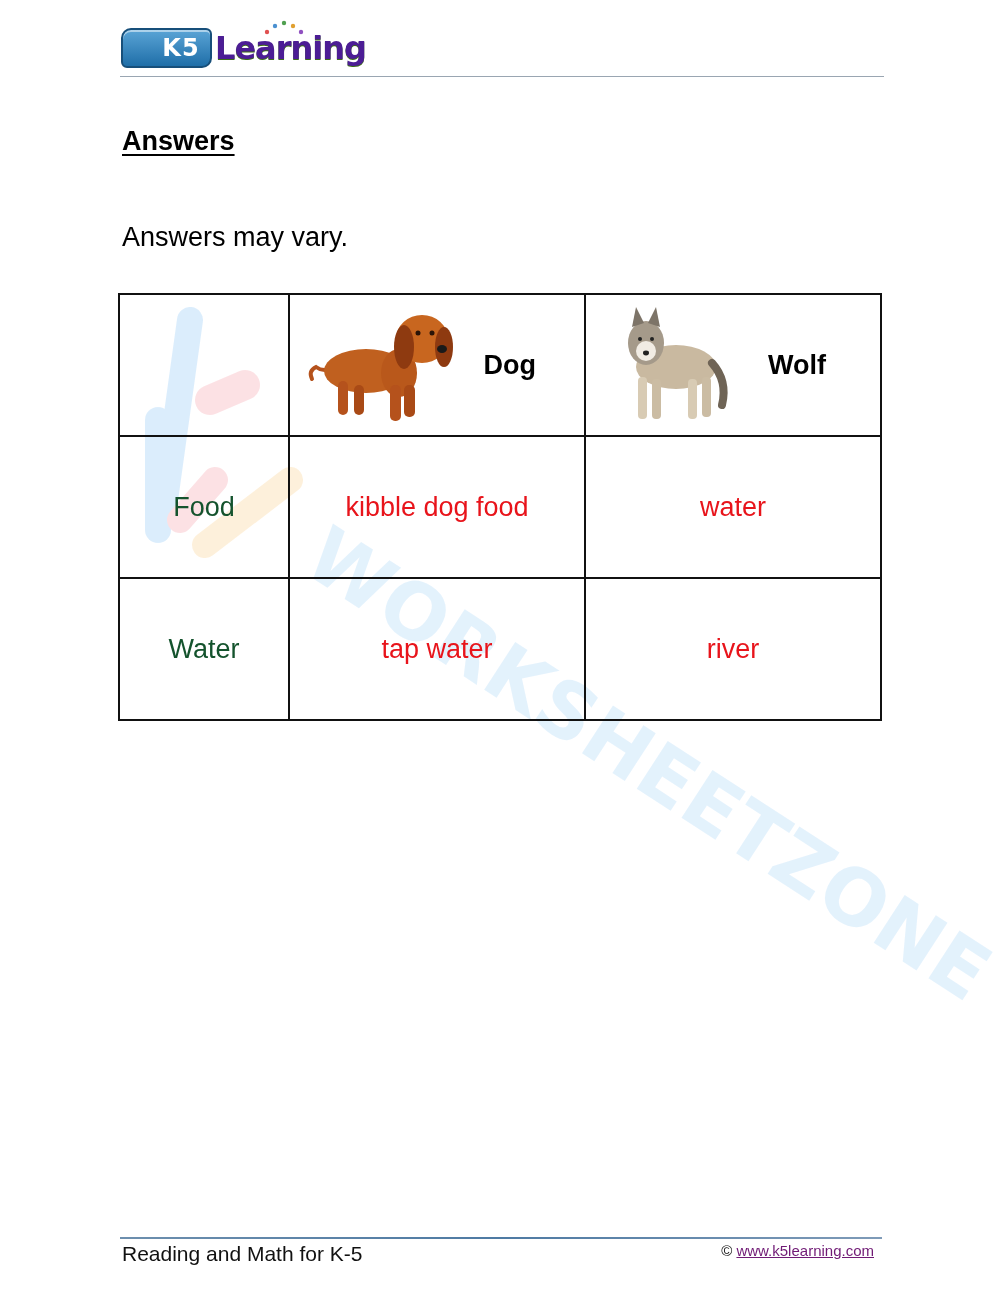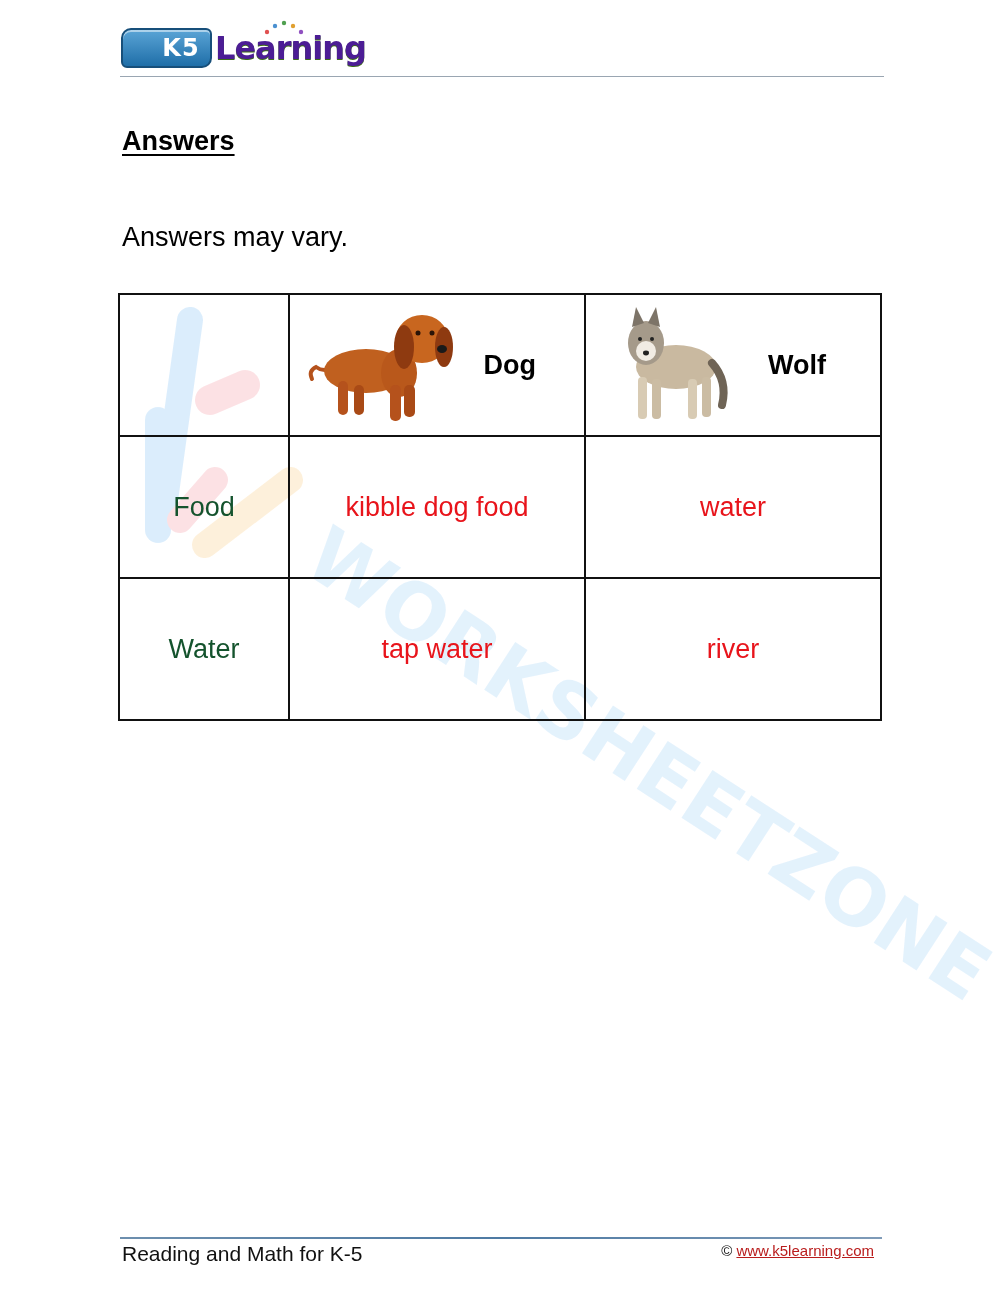--- a/index.html
+++ b/index.html
@@ -49,21 +49,21 @@
     .head-cell { position: relative; }
     .head-inner { display: flex; align-items: center; justify-content: space-between; height: 140px; }
     .animal-name { font-weight: bold; font-size: 27px; }
     .dog-cell .head-inner { padding: 0 48px 0 14px; }
     .wolf-cell .head-inner { padding: 0 54px 0 30px; }
 
     .footer-rule { position: absolute; left: 120px; top: 1237px; width: 762px; height: 2px;
       background: linear-gradient(90deg, #6d8fae, #4e7aa3 50%, #7f9bb8); }
     .footer-left { position: absolute; left: 122px; top: 1242px; font-size: 21px; color: #111; }
     .footer-right { position: absolute; right: 126px; top: 1242px; font-size: 15px; color: #111; }
-    .footer-right a { color: #b91c1c; text-decoration: underline; }
+    .footer-right a { color: #701a75; text-decoration: underline; }
   </style>
 </head>
 <body>
 
 <svg class="watermark" viewBox="0 0 1000 1294">
   <g opacity="0.18">
     <line x1="190" y1="320" x2="165" y2="500" stroke="#3fa0f0" stroke-width="26" stroke-linecap="round"></line>
     <line x1="158" y1="420" x2="158" y2="530" stroke="#3fa0f0" stroke-width="26" stroke-linecap="round"></line>
     <line x1="210" y1="400" x2="245" y2="385" stroke="#f06070" stroke-width="30" stroke-linecap="round"></line>
     <line x1="180" y1="520" x2="215" y2="480" stroke="#f06070" stroke-width="26" stroke-linecap="round"></line>

